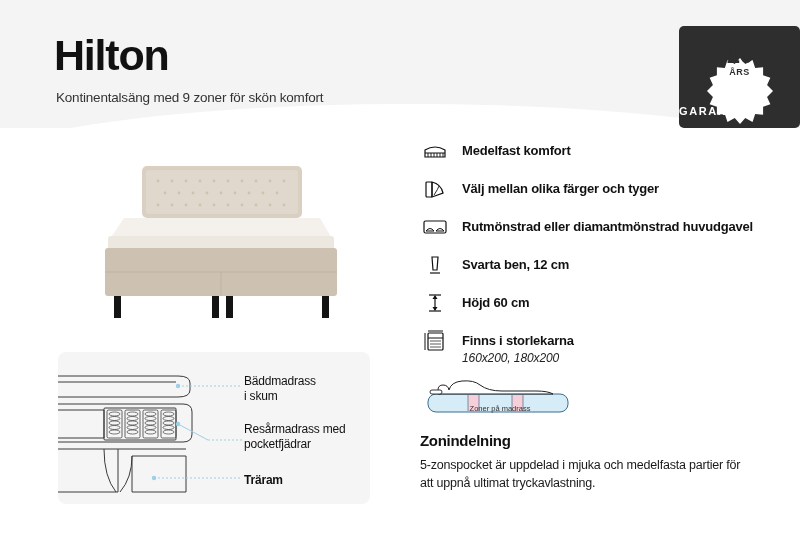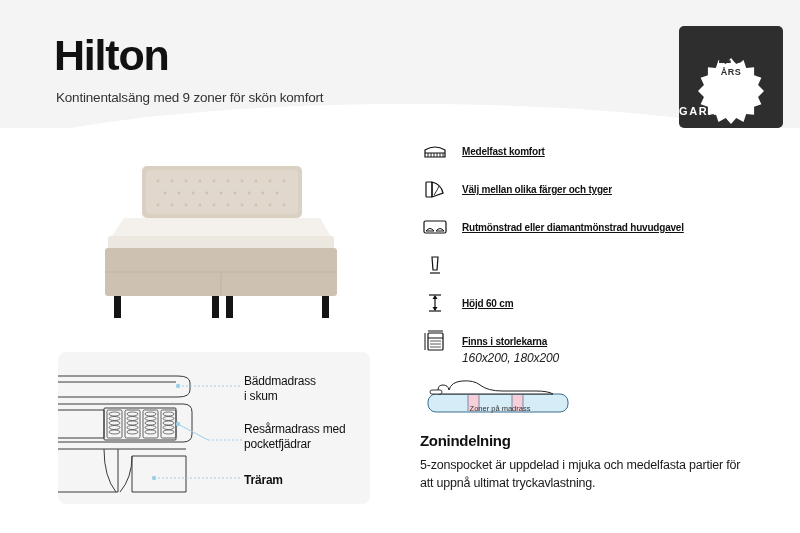--- a/index.html
+++ b/index.html
@@ -51,21 +51,21 @@
     font-size: 13.5px;
     color: #333333;
     letter-spacing: -0.2px;
   }
 
   
   .badge {
     position: absolute;
     left: 679px;
     top: 26px;
-    width: 104px;
+    width: 121px;
     height: 102px;
     background: #2e2e2e;
     border-radius: 5px;
   }
   .badge-star {
     position: absolute;
     left: 50%;
     top: 32px;
     transform: translateX(-50%);
     width: 66px;
@@ -131,26 +131,25 @@
     height: 22px;
     margin-right: 14px;
     display: flex;
     align-items: center;
     justify-content: center;
   }
   .feature-text {
     padding-top: 1px;
   }
   .feature-label {
-    font-size: 10px;
+    font-size: 13px;
     font-weight: bold;
     letter-spacing: -0.2px;
     color: #111111;
     line-height: 1.25;
-    text-decoration: underline;
   }
   .feature-sub {
     font-size: 12px;
     color: #222222;
     letter-spacing: -0.1px;
     margin-top: 2px;
     font-style: italic;
   }
 
   
@@ -340,20 +339,23 @@
     </span>
   </div>
 
   <div class="feature">
     <span class="feature-icon">
       <svg width="14" height="20" viewBox="0 0 14 20">
         <path d="M4 2 L10 2 L9 15 L5 15 Z" fill="none" stroke="#111" stroke-width="1.2"></path>
         <line x1="2" y1="18" x2="12" y2="18" stroke="#111" stroke-width="1.2"></line>
       </svg>
     </span>
+    <span class="feature-text">
+      <span class="feature-label">Svarta ben, 12 cm</span>
+    </span>
   </div>
 
   <div class="feature">
     <span class="feature-icon">
       <svg width="14" height="20" viewBox="0 0 14 20">
         <line x1="1" y1="2" x2="13" y2="2" stroke="#111" stroke-width="1.2"></line>
         <line x1="1" y1="18" x2="13" y2="18" stroke="#111" stroke-width="1.2"></line>
         <line x1="7" y1="3" x2="7" y2="17" stroke="#111" stroke-width="1.2"></line>
         <polygon points="7,2 4.5,6 9.5,6" fill="#111"></polygon>
         <polygon points="7,18 4.5,14 9.5,14" fill="#111"></polygon>

